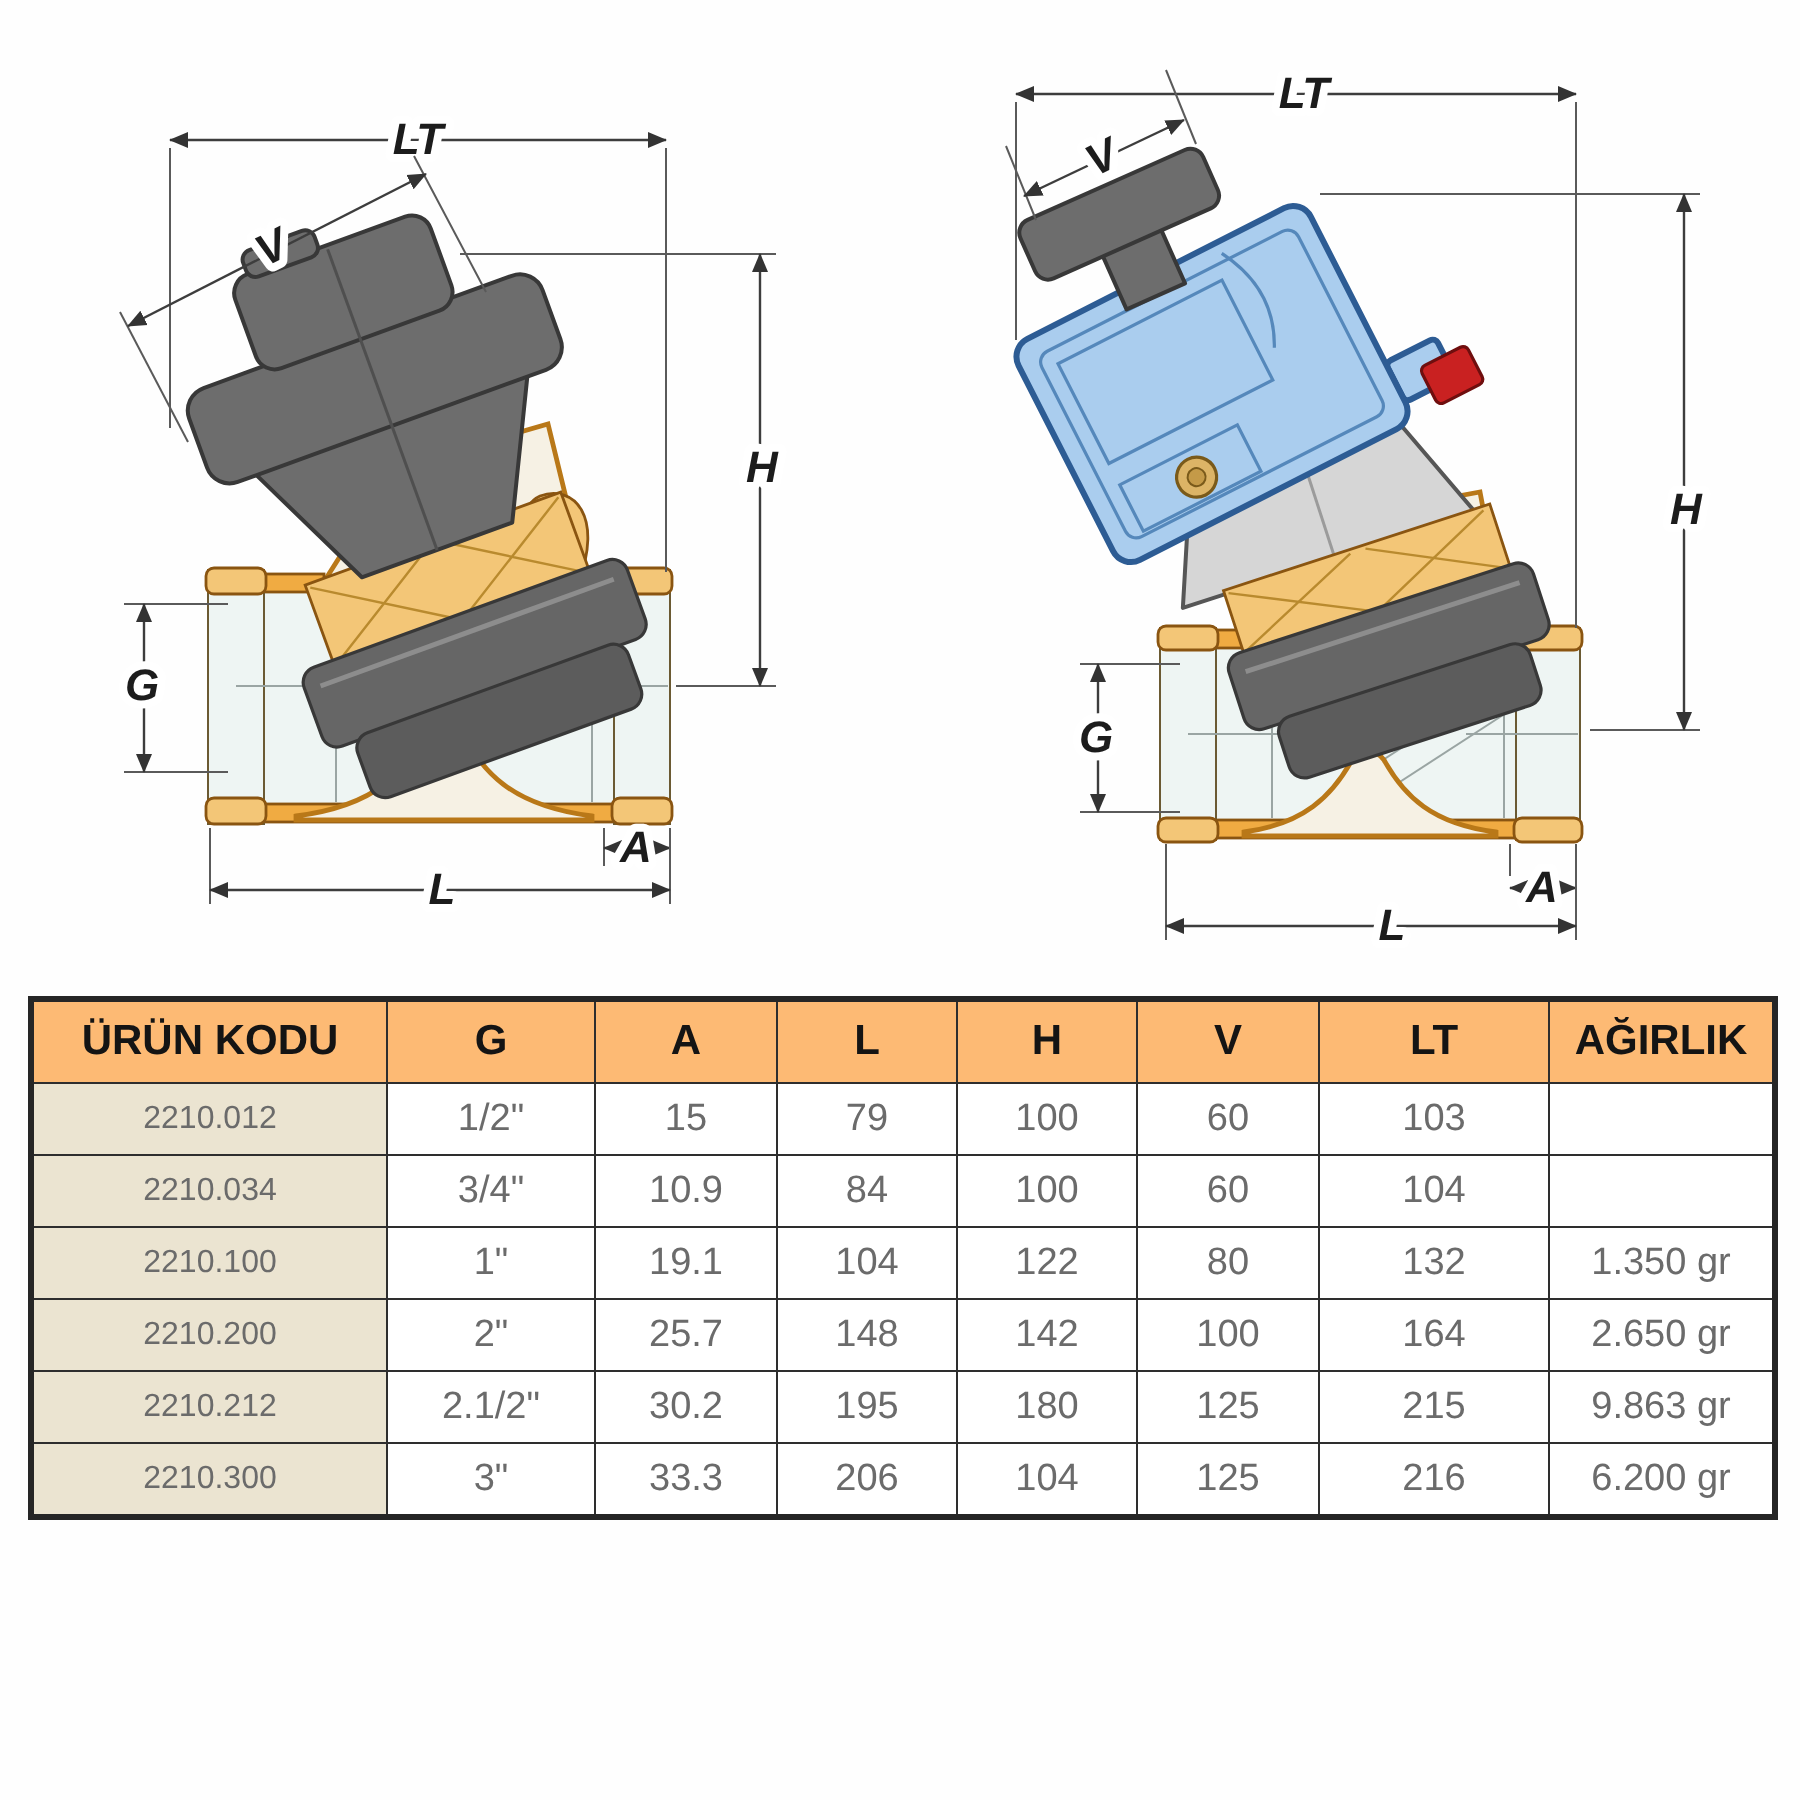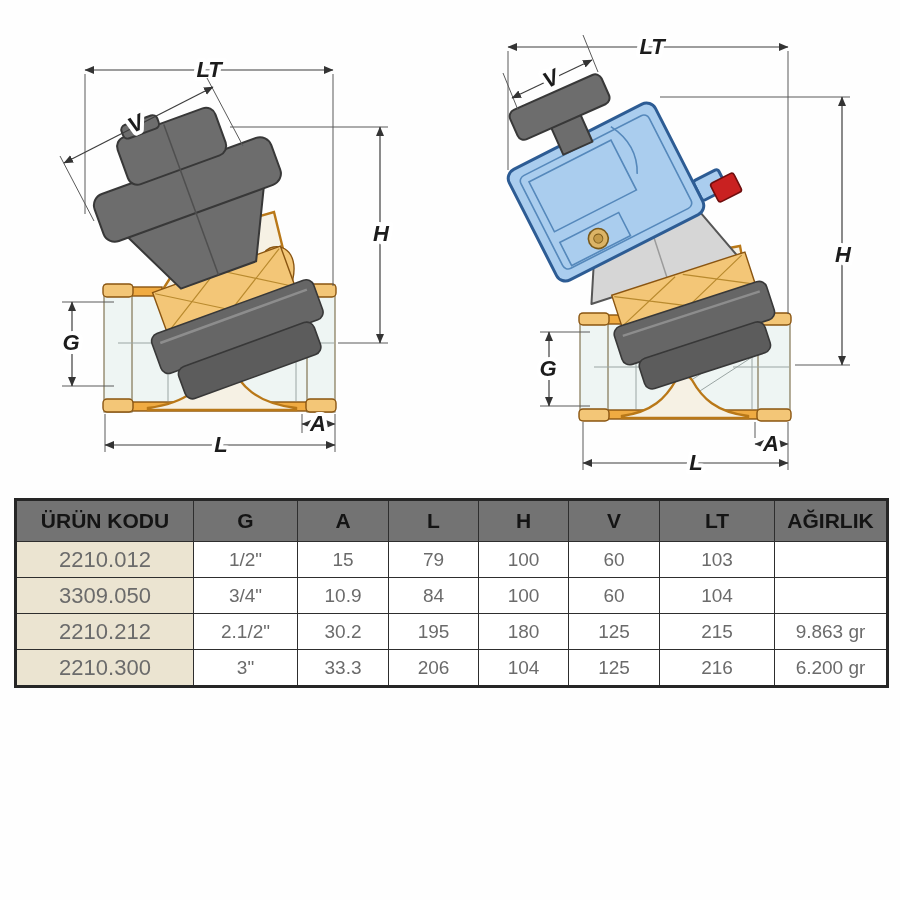--- a/index.html
+++ b/index.html
@@ -32,26 +32,26 @@
   table.spec{
     border-collapse:collapse;table-layout:fixed;
     width:872px;margin:6px 0 0 14px;
     border:3px solid #262626;
   }
   table.spec th,table.spec td{
     border:1.7px solid #2e2e2e;text-align:center;vertical-align:middle;
     padding:0;overflow:hidden;white-space:nowrap;
   }
   table.spec th{
-    background:#737373;height:40px;font-size:21px;font-weight:bold;color:#141414;
+    background:#fdba74;height:40px;font-size:21px;font-weight:bold;color:#141414;
   }
   table.spec td{
     background:#ffffff;height:35px;font-size:19px;color:#6b6b6b;
   }
-  table.spec td.code{background:#ebe4d1;font-size:22px;}
+  table.spec td.code{background:#ebe4d1;font-size:16px;}
 </style>
 </head>
 <body>
 
 <div class="canvas">
 
   <svg class="diagram-svg" width="900" height="492" viewBox="0 0 900 492" xmlns="http://www.w3.org/2000/svg">
     <defs>
       <marker id="arr" markerWidth="10" markerHeight="10" viewBox="0 0 10 10" refX="9" refY="5" orient="auto-start-reverse" markerUnits="userSpaceOnUse">
         <path d="M0,1 L9.5,5 L0,9 Z" fill="#333"></path>
@@ -262,28 +262,48 @@
           <td class="code">2210.012</td>
           <td class="">1/2"</td>
           <td class="">15</td>
           <td class="">79</td>
           <td class="">100</td>
           <td class="">60</td>
           <td class="">103</td>
           <td class=""></td>
         </tr>
         <tr>
-          <td class="code">3309.050</td>
+          <td class="code">2210.034</td>
           <td class="">3/4"</td>
           <td class="">10.9</td>
           <td class="">84</td>
           <td class="">100</td>
           <td class="">60</td>
           <td class="">104</td>
           <td class=""></td>
+        </tr>
+        <tr>
+          <td class="code">2210.100</td>
+          <td class="">1"</td>
+          <td class="">19.1</td>
+          <td class="">104</td>
+          <td class="">122</td>
+          <td class="">80</td>
+          <td class="">132</td>
+          <td class="">1.350 gr</td>
+        </tr>
+        <tr>
+          <td class="code">2210.200</td>
+          <td class="">2"</td>
+          <td class="">25.7</td>
+          <td class="">148</td>
+          <td class="">142</td>
+          <td class="">100</td>
+          <td class="">164</td>
+          <td class="">2.650 gr</td>
         </tr>
         <tr>
           <td class="code">2210.212</td>
           <td class="">2.1/2"</td>
           <td class="">30.2</td>
           <td class="">195</td>
           <td class="">180</td>
           <td class="">125</td>
           <td class="">215</td>
           <td class="">9.863 gr</td>

